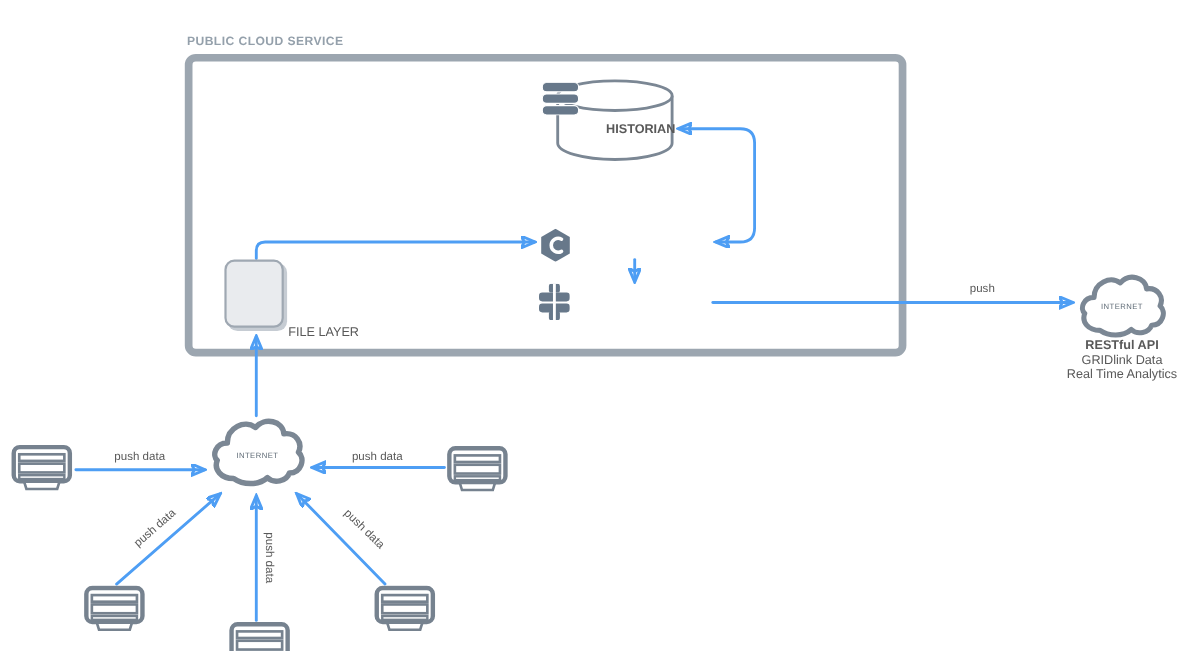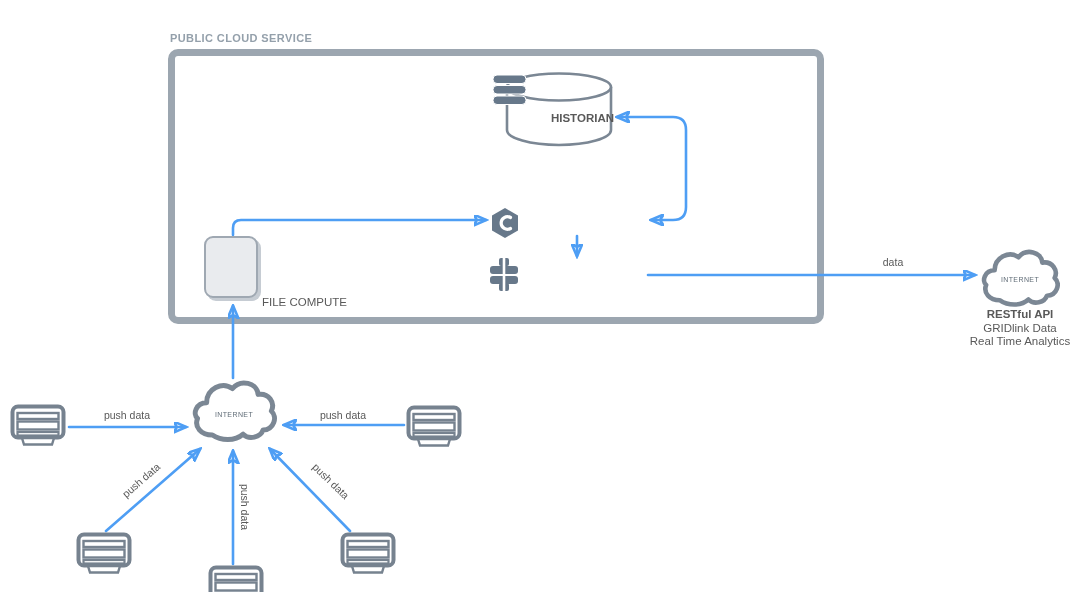--- a/index.html
+++ b/index.html
@@ -89,21 +89,21 @@
 
   <svg class="icon" style="left:490px;top:233px;" width="28" height="33" viewBox="0 0 28 33">
     <rect x="9" y="0" width="10" height="8" rx="2" fill="#67788A"></rect>
     <rect x="0" y="8" width="28" height="8" rx="3" fill="#67788A"></rect>
     <rect x="0" y="18" width="28" height="8" rx="3" fill="#67788A"></rect>
     <rect x="9" y="25" width="10" height="8" rx="2" fill="#67788A"></rect>
     <rect x="12.7" y="0" width="2.6" height="33" fill="#ffffff"></rect>
   </svg>
 
   <div class="file-server"></div>
-  <div class="lbl node-lbl" style="left:262px;top:271px;">FILE COMPUTE</div>
+  <div class="lbl node-lbl" style="left:262px;top:271px;">FILE LAYER</div>
 
   <svg class="svgshape" style="left:980px;top:221px;" width="80" height="64" viewBox="0 0 104 82">
     <path d="M 26 70 C 12 70 4 60 8 50 C 2 45 6 31 19 31 C 19 14 38 5 50 14 C 60 2 80 7 81 21
              C 94 19 102 31 97 41 C 105 48 100 64 87 64 C 84 73 70 76 63 69 C 53 78 36 77 26 70 Z" fill="#ffffff" stroke="#7B8794" stroke-width="6" stroke-linejoin="round"></path>
   </svg>
   <div class="lbl cloud-lbl" style="left:982px;top:251px;width:76px;">INTERNET</div>
   <div class="caption">
     <div class="b">RESTful API</div>
     <div>GRIDlink Data</div>
     <div>Real Time Analytics</div>
@@ -149,15 +149,15 @@
     <rect x="8.5" y="17.5" width="41" height="8" fill="#fff" stroke="#76828F" stroke-width="2.4"></rect>
     <rect x="8.5" y="28" width="41" height="3.5" fill="#fff" stroke="#76828F" stroke-width="2.2"></rect>
     <polygon points="13,34 45,34 43,40.5 15,40.5" fill="#fff" stroke="#76828F" stroke-width="2.4"></polygon>
   </svg>
 
   <div class="lbl edge-lbl" style="left:94px;top:384px;">push data</div>
   <div class="lbl edge-lbl" style="left:310px;top:384px;">push data</div>
   <div class="lbl edge-lbl rot" style="left:108px;top:449px;transform:rotate(-41deg);">push data</div>
   <div class="lbl edge-lbl rot" style="left:212px;top:476px;transform:rotate(90deg);">push data</div>
   <div class="lbl edge-lbl rot" style="left:298px;top:450px;transform:rotate(44deg);">push data</div>
-  <div class="lbl edge-lbl" style="left:858px;top:231px;width:70px;">data</div>
+  <div class="lbl edge-lbl" style="left:858px;top:231px;width:70px;">push</div>
 
 </div>
 
 </body></html>

